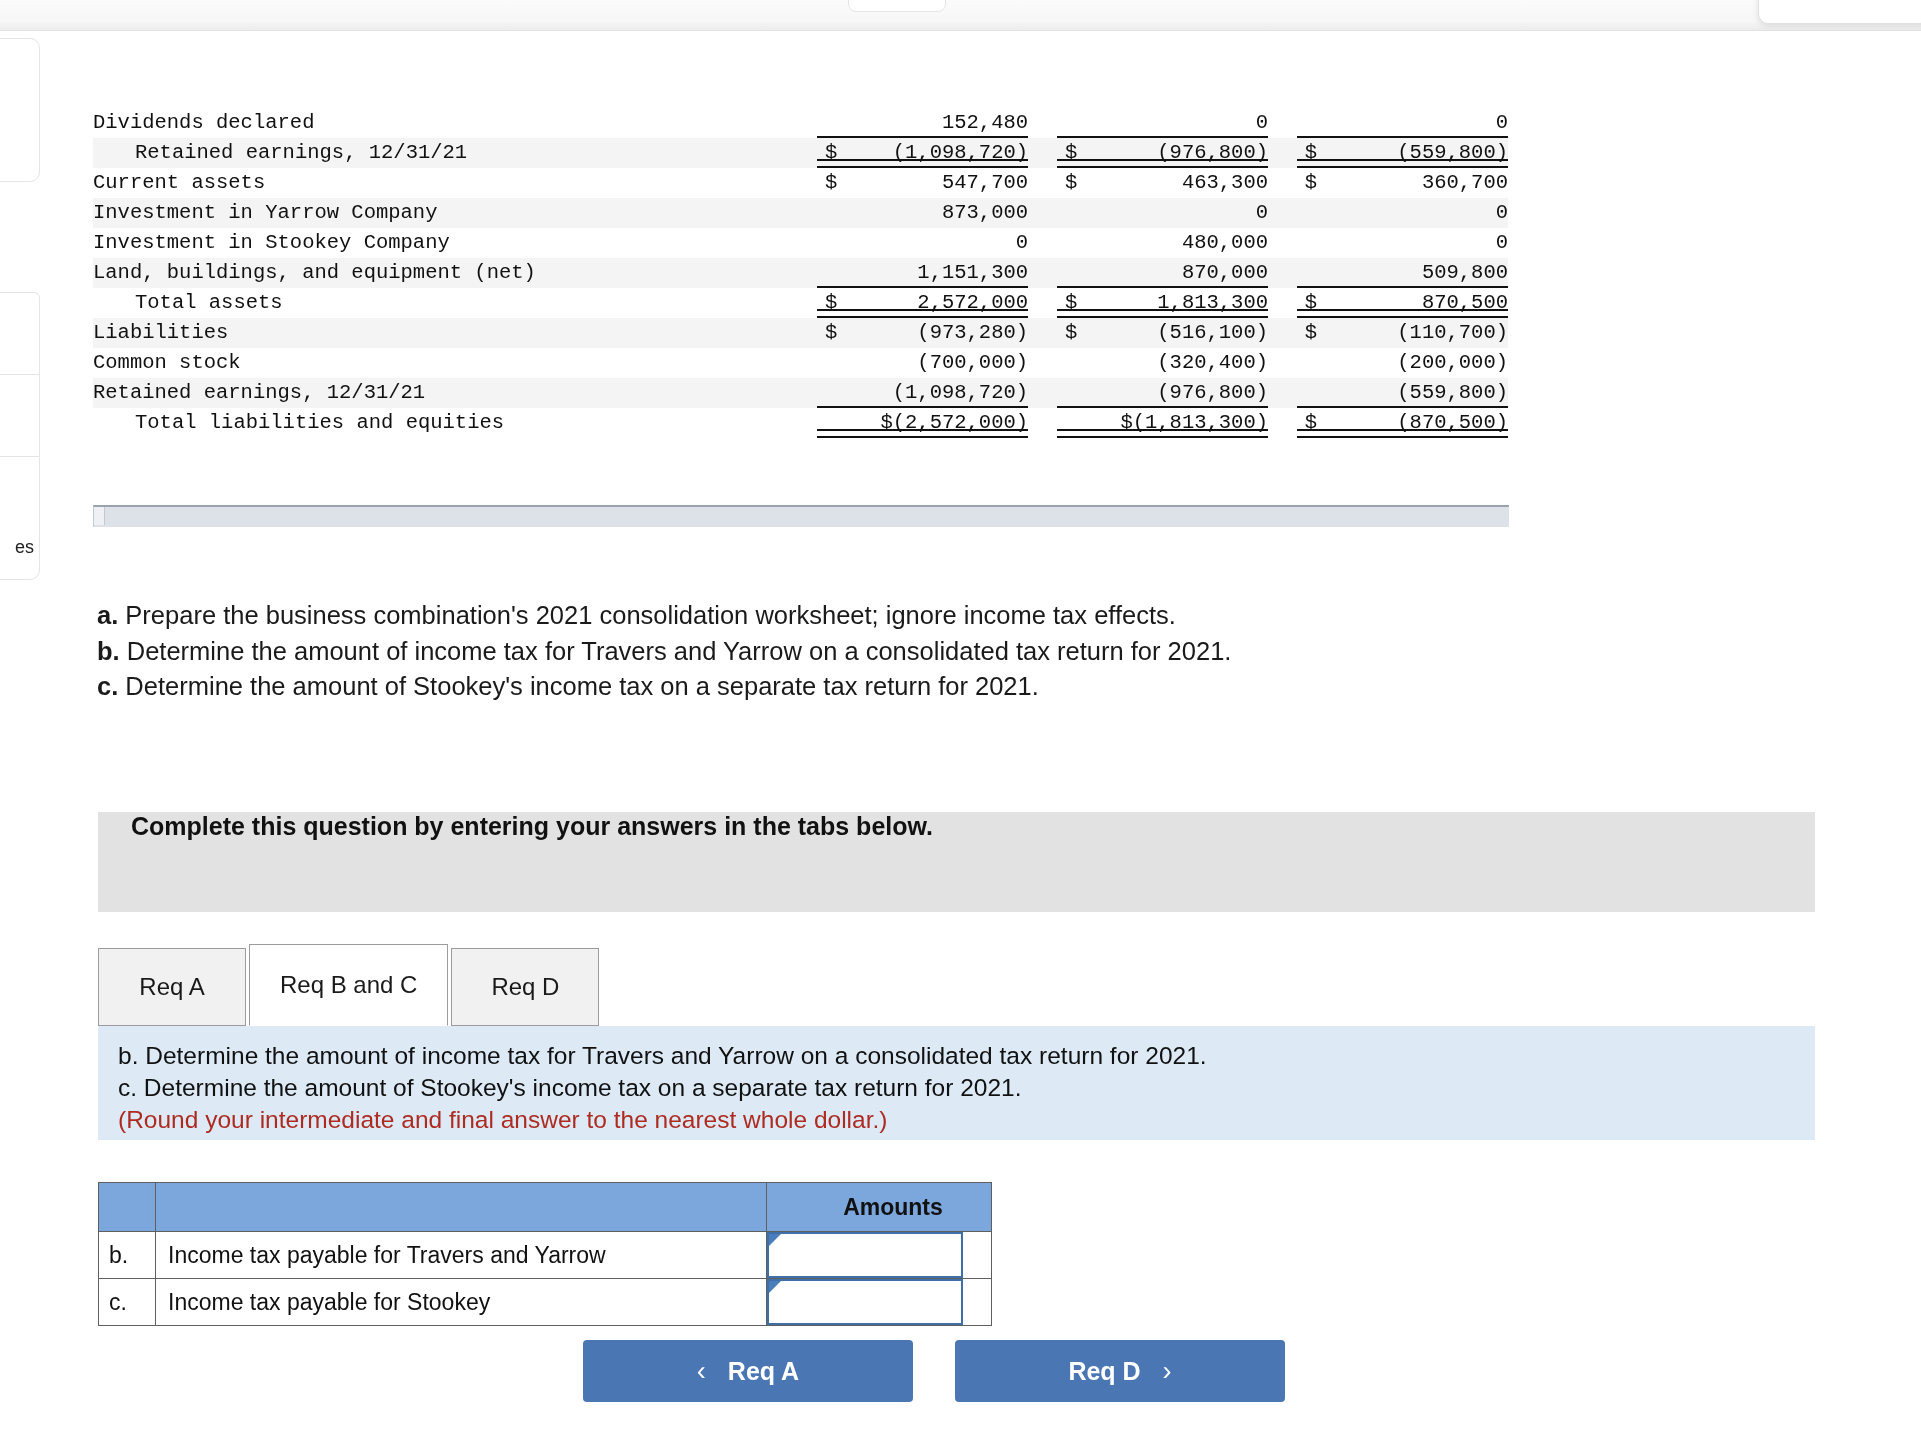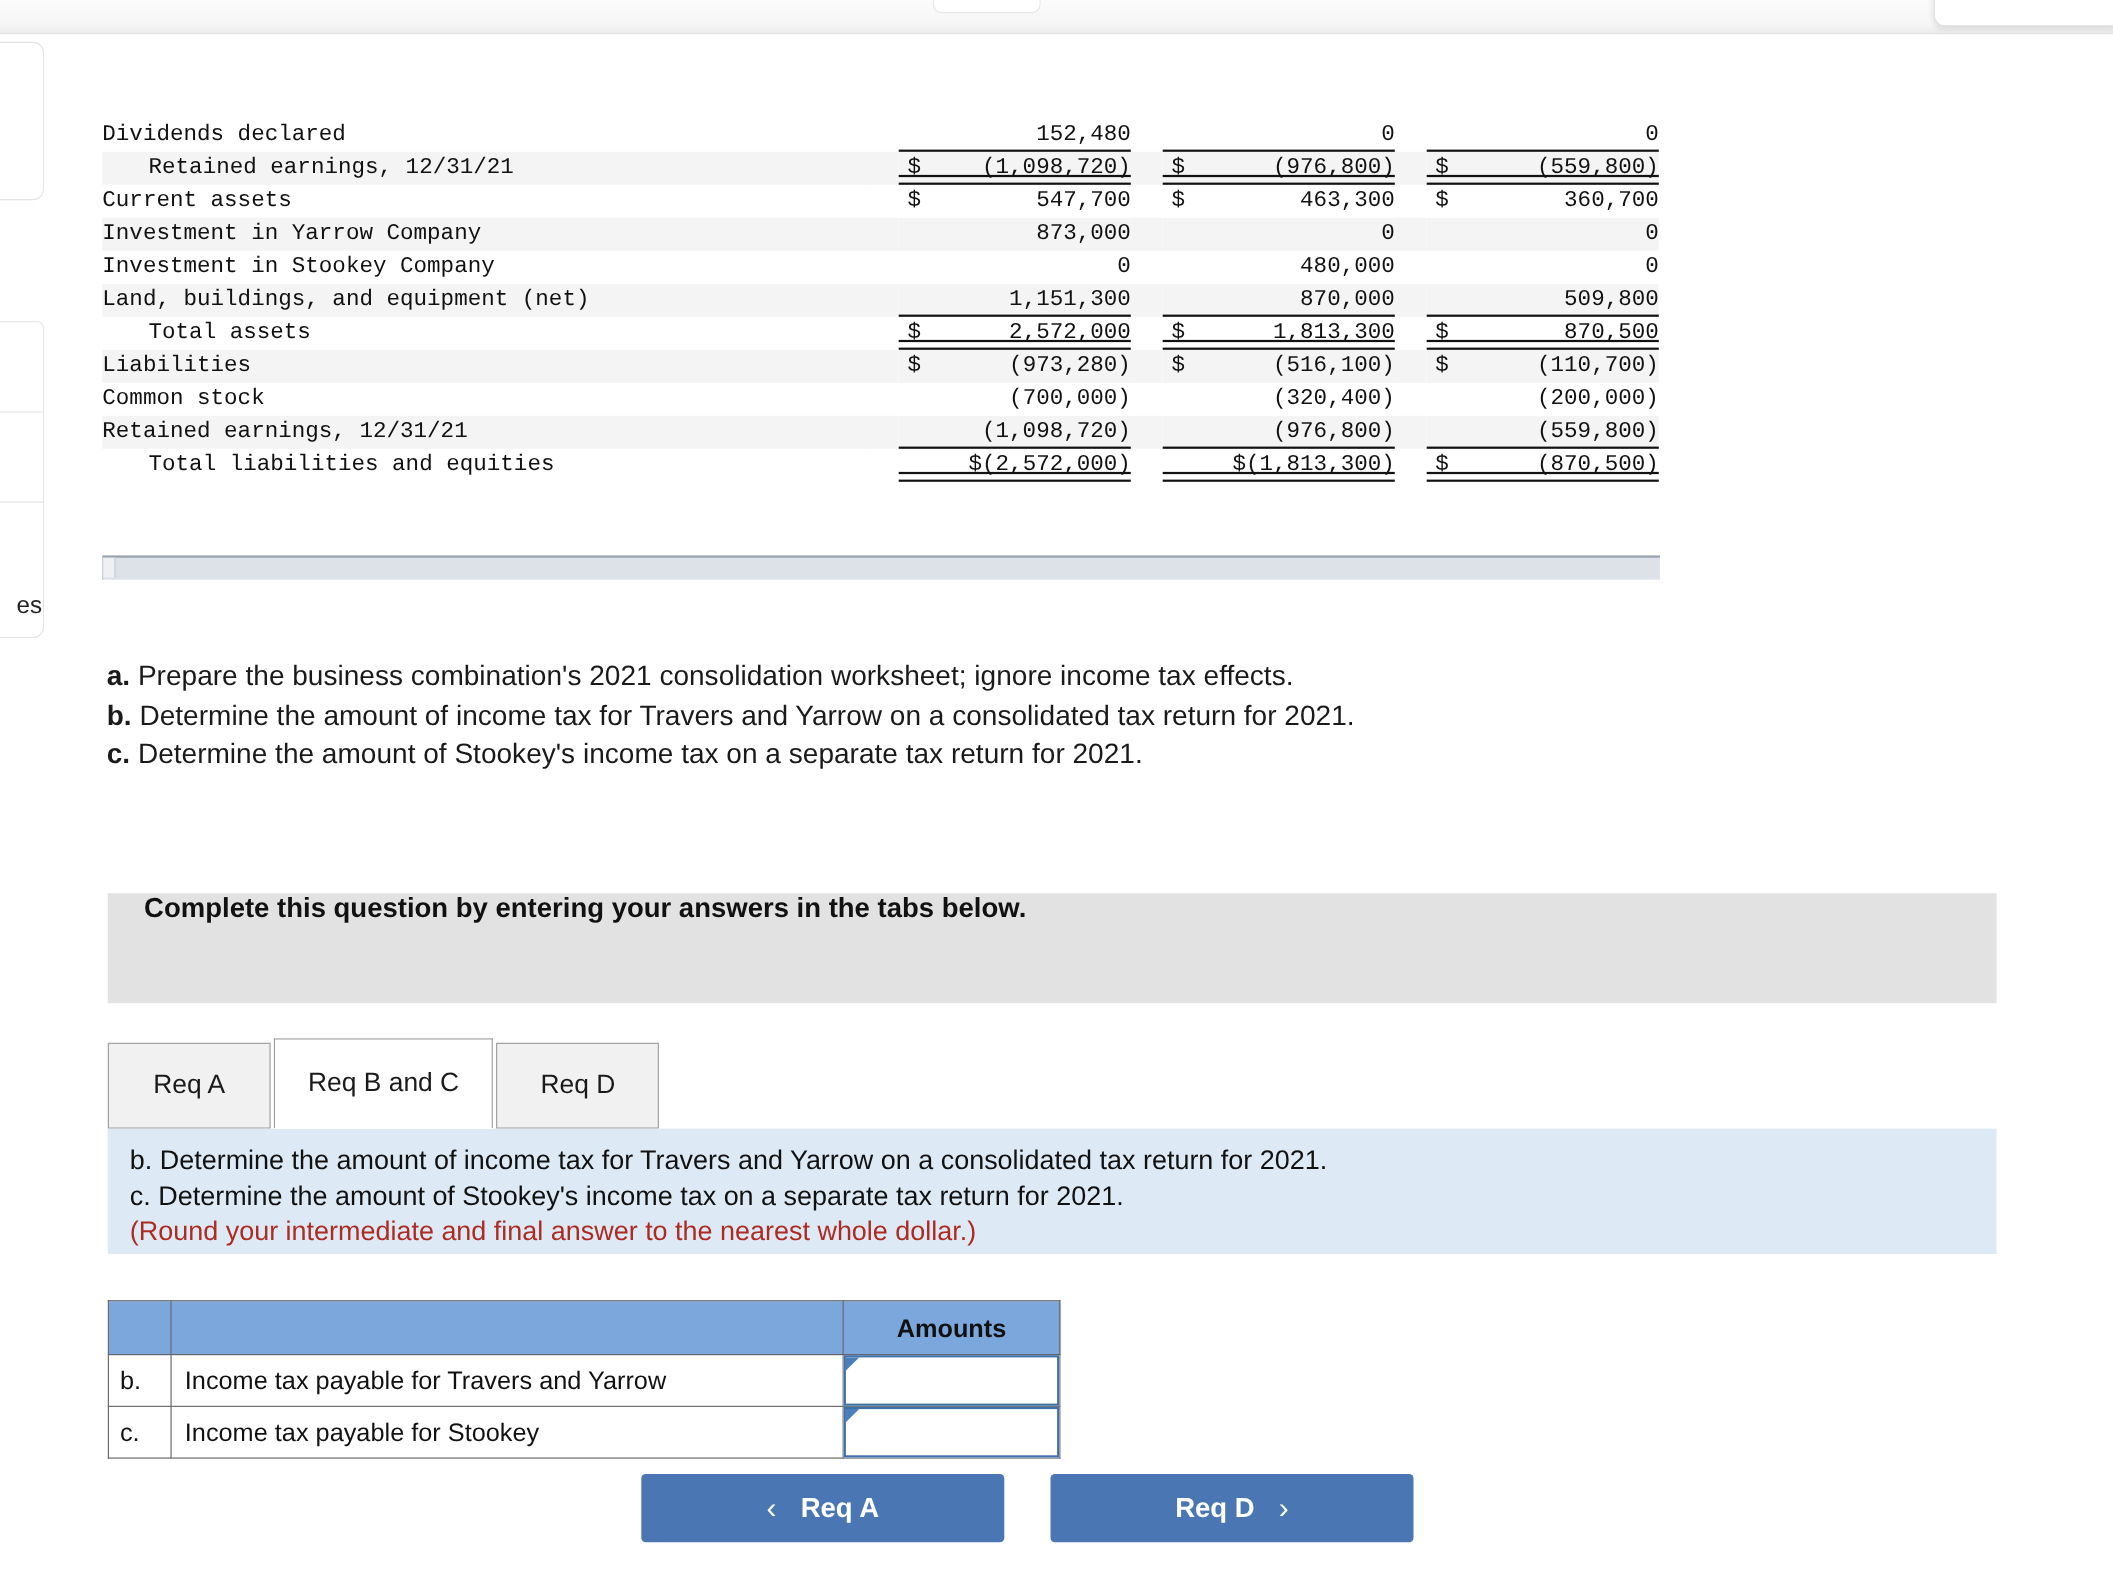--- a/index.html
+++ b/index.html
@@ -85,21 +85,21 @@
     width: 100px;
     height: 122px;
     background: #ffffff;
     border: 1px solid #e4e4e4;
     border-bottom-right-radius: 10px;
   }
   .left-card-d .clip-text {
     position: absolute;
     left: 76px;
     top: 80px;
-    font-size: 22px;
+    font-size: 18px;
     color: #222;
     font-family: "Liberation Sans", sans-serif;
   }
 
   
   .sheet-wrap {
     position: absolute;
     left: 93px;
     top: 108px;
     width: 1415px;
@@ -270,21 +270,21 @@
   }
   .answers thead th {
     background: #7ba7dd;
     height: 48px;
     font-size: 23px;
     color: #111;
     font-weight: bold;
   }
   .answers th.c-key { width: 56px; }
   .answers th.c-desc { width: 610px; }
-  .answers th.c-amt { width: 196px; }
+  .answers th.c-amt { width: 196px; padding-left: 28px; }
   .answers tbody td {
     height: 46px;
     font-size: 23px;
     color: #111;
     background: #ffffff;
   }
   .answers td.key {
     text-align: left;
     padding-left: 10px;
   }

